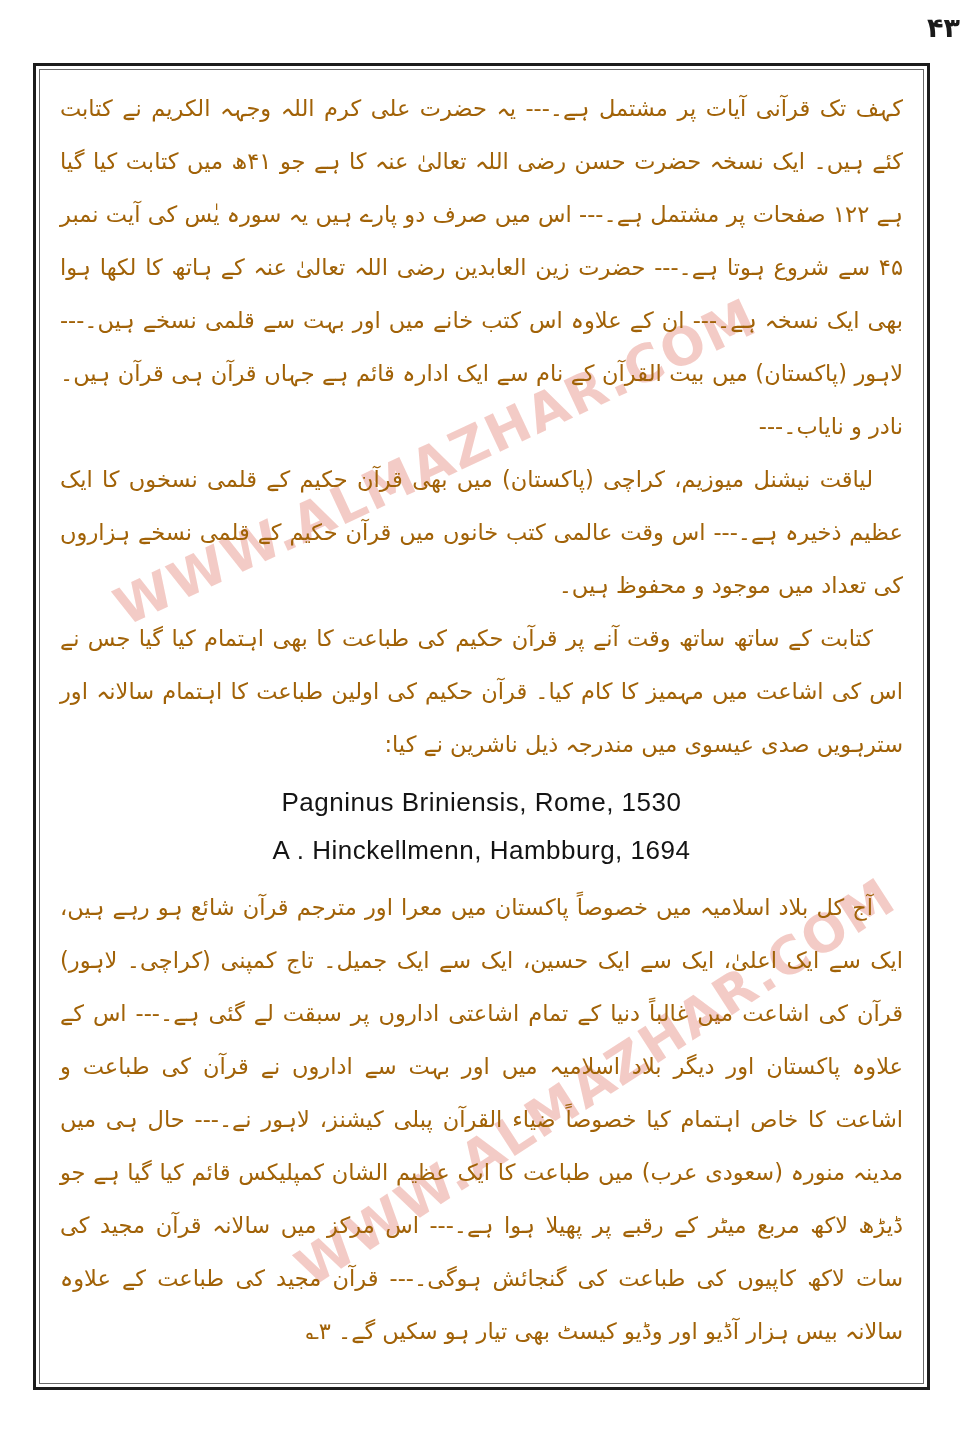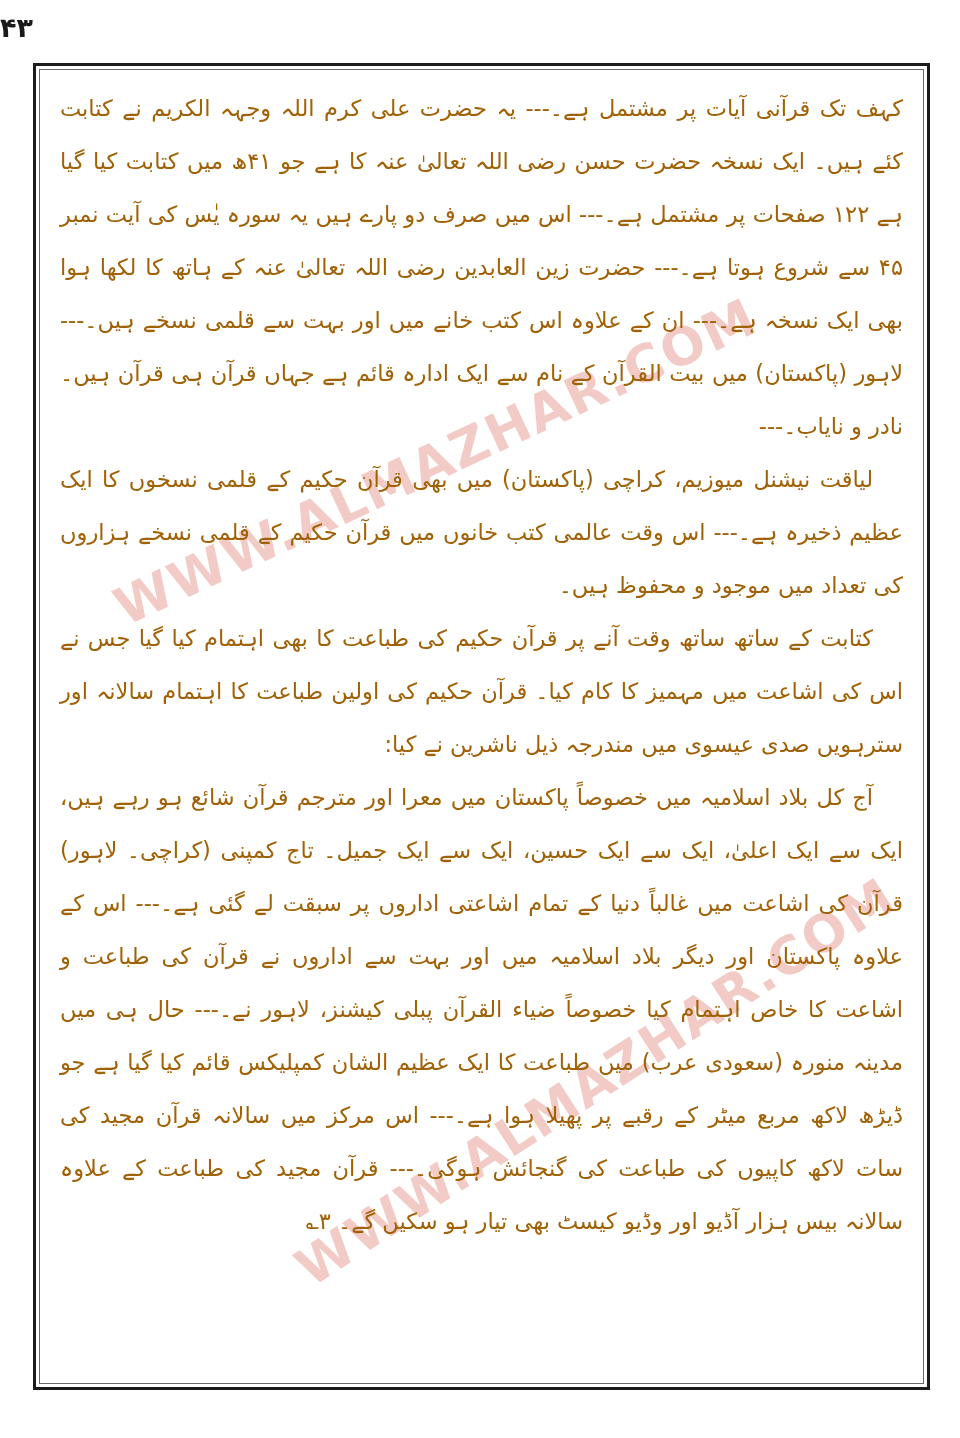--- a/index.html
+++ b/index.html
@@ -6,21 +6,21 @@
   body{
     width:960px;height:1438px;
     background:#ffffff;
     font-family:"DejaVu Sans",sans-serif;
     color:#1a1a1a;
     position:relative;
     overflow:hidden;
   }
   .page-number{
     position:absolute;top:12px;left:0;width:100%;
-    text-align:left;
+    text-align:right;
     font-size:27px;font-weight:bold;color:#1a1a1a;
   }
   .frame{
     position:absolute;left:33px;top:63px;
     width:891px;height:1321px;
     border:3px solid #1c1c1c;
     background:#ffffff;
   }
   .frame-inner{
     position:absolute;inset:3px;
@@ -76,18 +76,20 @@
   <div class="frame-inner">
 
     <div class="watermark wm-top">WWW.ALMAZHAR.COM</div>
     <div class="watermark wm-bottom">WWW.ALMAZHAR.COM</div>
 
     <div class="main-text">
       <p class="urdu" dir="rtl">کہف تک قرآنی آیات پر مشتمل ہے۔--- یہ حضرت علی کرم اللہ وجہہ الکریم نے کتابت کئے ہیں۔ ایک نسخہ حضرت حسن رضی اللہ تعالیٰ عنہ کا ہے جو ۴۱ھ میں کتابت کیا گیا ہے ۱۲۲ صفحات پر مشتمل ہے۔--- اس میں صرف دو پارے ہیں یہ سورہ یٰس کی آیت نمبر ۴۵ سے شروع ہوتا ہے۔--- حضرت زین العابدین رضی اللہ تعالیٰ عنہ کے ہاتھ کا لکھا ہوا بھی ایک نسخہ ہے۔--- ان کے علاوہ اس کتب خانے میں اور بہت سے قلمی نسخے ہیں۔--- لاہور (پاکستان) میں بیت القرآن کے نام سے ایک ادارہ قائم ہے جہاں قرآن ہی قرآن ہیں۔ نادر و نایاب۔---</p>
       <p class="urdu indent" dir="rtl">لیاقت نیشنل میوزیم، کراچی (پاکستان) میں بھی قرآن حکیم کے قلمی نسخوں کا ایک عظیم ذخیرہ ہے۔--- اس وقت عالمی کتب خانوں میں قرآن حکیم کے قلمی نسخے ہزاروں کی تعداد میں موجود و محفوظ ہیں۔</p>
       <p class="urdu indent" dir="rtl">کتابت کے ساتھ ساتھ وقت آنے پر قرآن حکیم کی طباعت کا بھی اہتمام کیا گیا جس نے اس کی اشاعت میں مہمیز کا کام کیا۔ قرآن حکیم کی اولین طباعت کا اہتمام سالانہ اور سترہویں صدی عیسوی میں مندرجہ ذیل ناشرین نے کیا:</p>
 
+      <div class="publisher">Pagninus Briniensis, Rome, 1530</div>
+      <div class="publisher">A . Hinckellmenn, Hambburg, 1694</div>
 
       <p class="urdu indent" dir="rtl">آج کل بلاد اسلامیہ میں خصوصاً پاکستان میں معرا اور مترجم قرآن شائع ہو رہے ہیں، ایک سے ایک اعلیٰ، ایک سے ایک حسین، ایک سے ایک جمیل۔ تاج کمپنی (کراچی۔ لاہور) قرآن کی اشاعت میں غالباً دنیا کے تمام اشاعتی اداروں پر سبقت لے گئی ہے۔--- اس کے علاوہ پاکستان اور دیگر بلاد اسلامیہ میں اور بہت سے اداروں نے قرآن کی طباعت و اشاعت کا خاص اہتمام کیا خصوصاً ضیاء القرآن پبلی کیشنز، لاہور نے۔--- حال ہی میں مدینہ منورہ (سعودی عرب) میں طباعت کا ایک عظیم الشان کمپلیکس قائم کیا گیا ہے جو ڈیڑھ لاکھ مربع میٹر کے رقبے پر پھیلا ہوا ہے۔--- اس مرکز میں سالانہ قرآن مجید کی سات لاکھ کاپیوں کی طباعت کی گنجائش ہوگی۔--- قرآن مجید کی طباعت کے علاوہ سالانہ بیس ہزار آڈیو اور وڈیو کیسٹ بھی تیار ہو سکیں گے۔ ۳؎</p>
     </div>
 
   </div>
 </div>
 
 </body></html>

